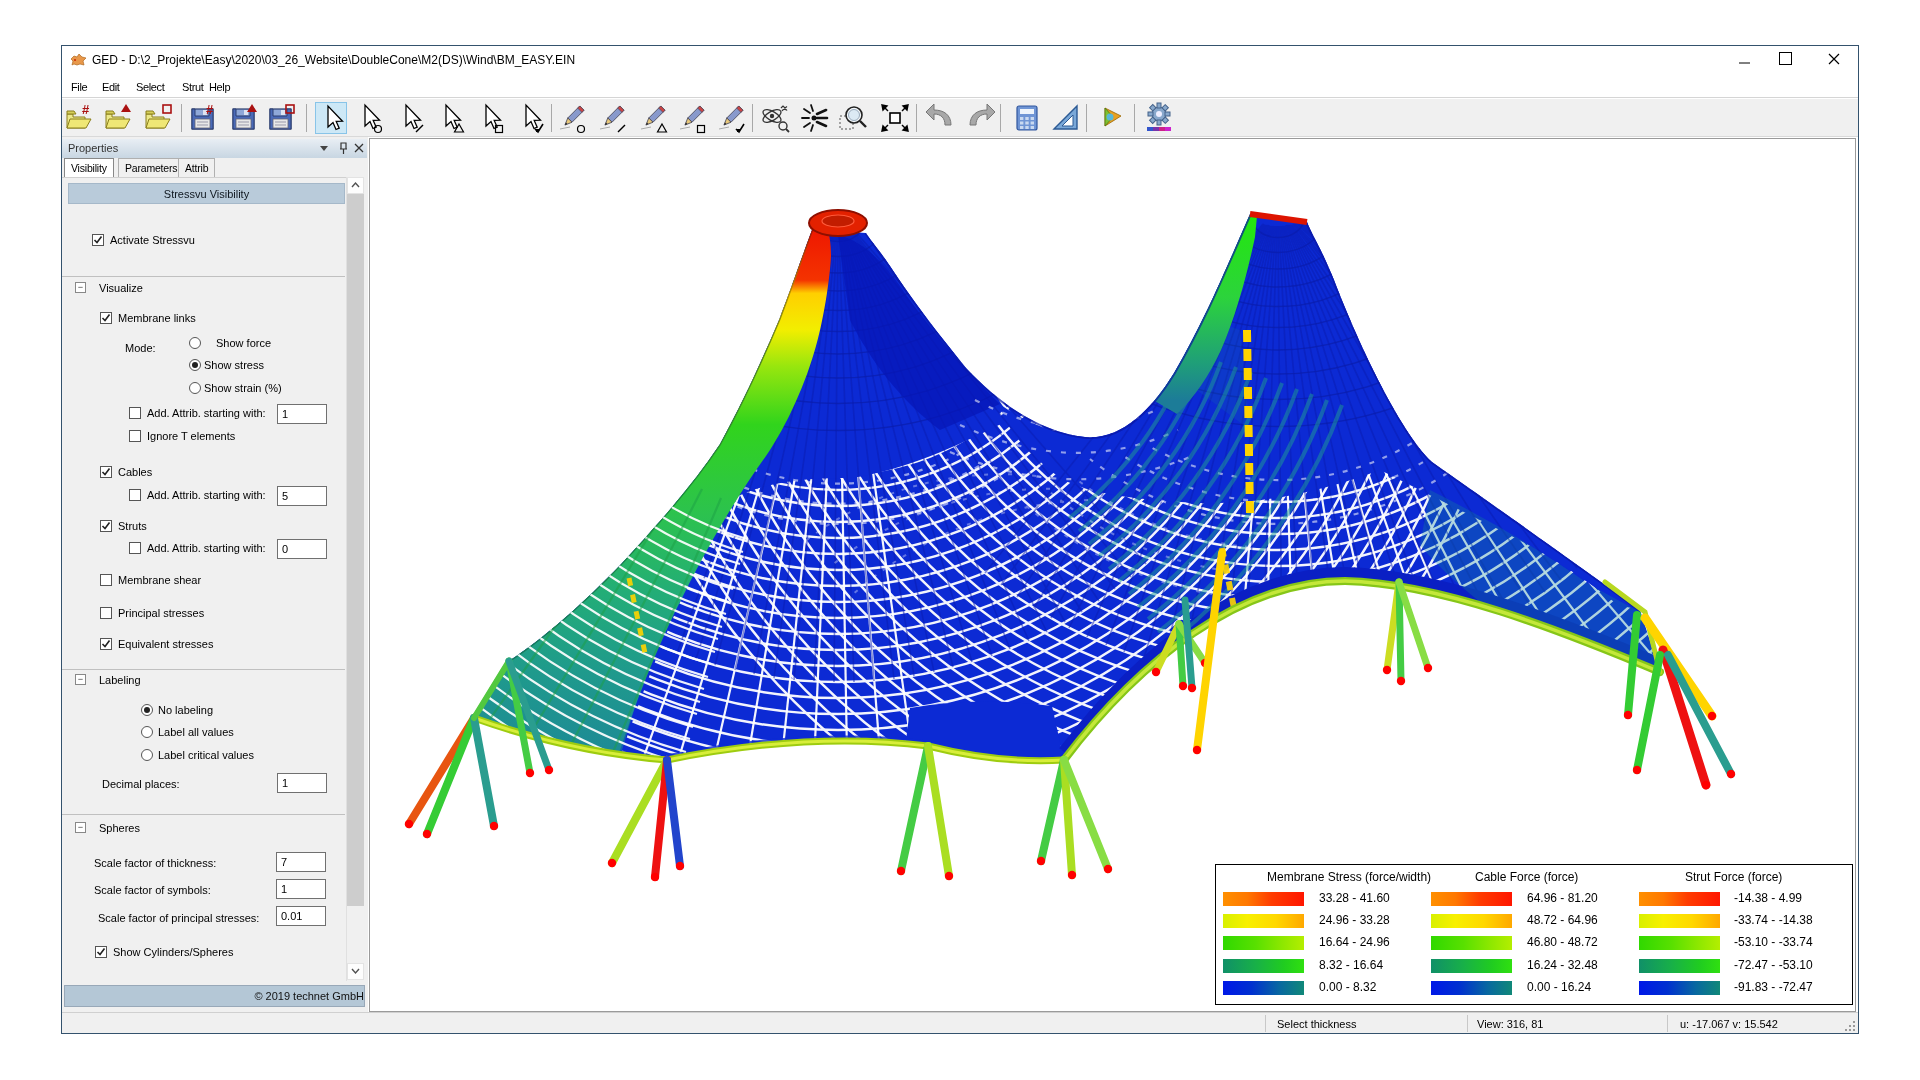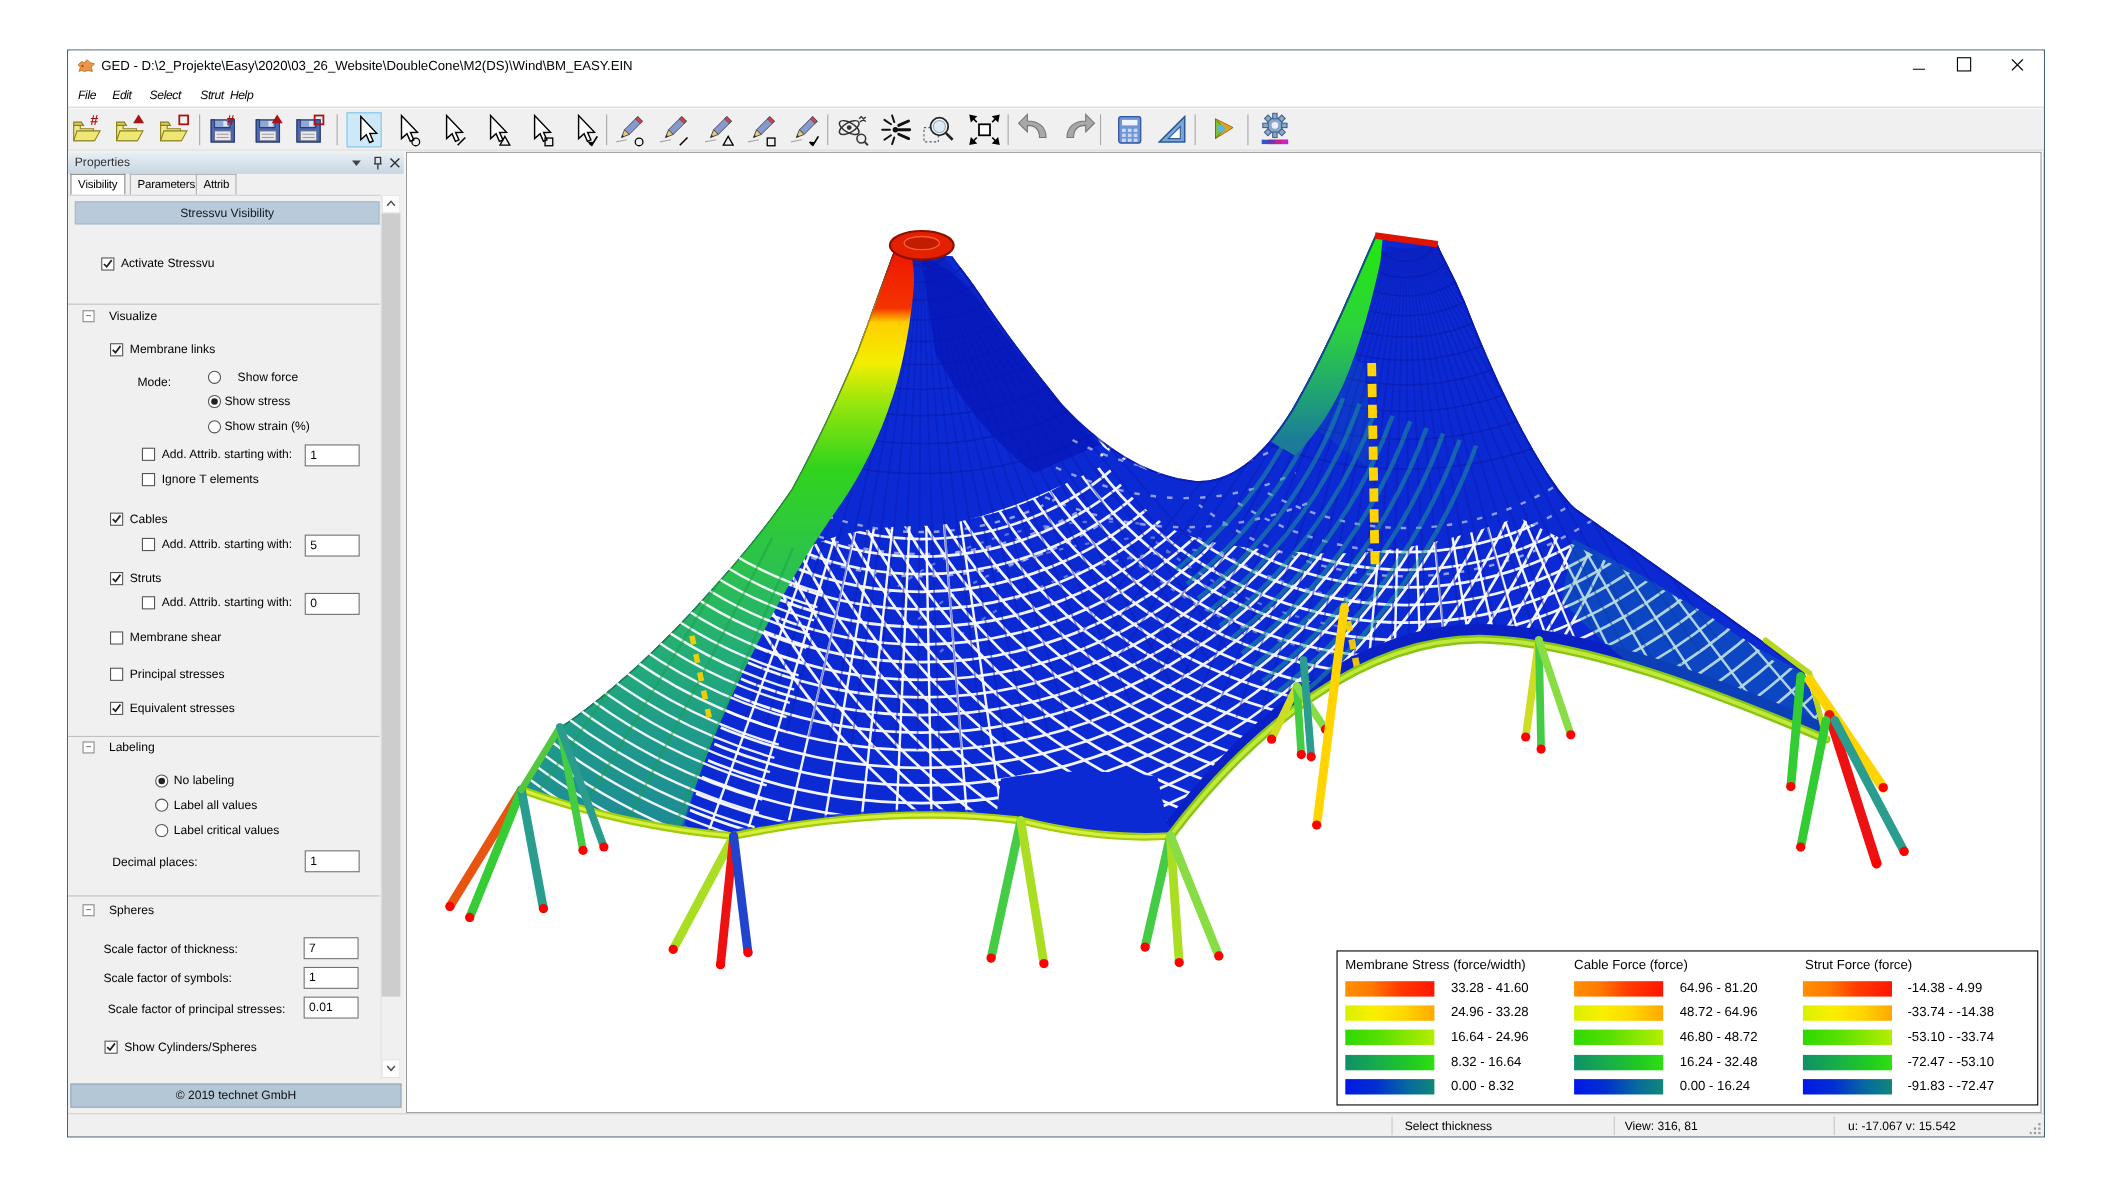--- a/index.html
+++ b/index.html
@@ -4,39 +4,39 @@
 <style>
 * { margin:0; padding:0; box-sizing:border-box; }
 html,body { width:1920px; height:1080px; background:#ffffff; font-family:"Liberation Sans", sans-serif; overflow:hidden; position:relative; }
 .abs { position:absolute; }
 #win { left:61px; top:45px; width:1798px; height:989px; border:1px solid #34526d; background:#fff; }
 #titlebar { left:62px; top:46px; width:1796px; height:32px; background:#ffffff; }
 #title-text { left:92px; top:53px; font-size:12px; color:#000; }
 #btn-min { left:1735px; top:51px; width:20px; height:20px; }
 #btn-max { left:1779px; top:52px; width:13px; height:13px; border:1px solid #000; }
 #btn-close { left:1824px; top:50px; width:20px; height:20px; }
-#menubar { left:62px; top:78px; width:1796px; height:20px; background:#fff; font-size:11px; letter-spacing:-0.35px; color:#000; border-bottom:1px solid #d5d5d5;font-style:italic; }
+#menubar { left:62px; top:78px; width:1796px; height:20px; background:#fff; font-size:11px; letter-spacing:-0.35px; color:#000; border-bottom:1px solid #d5d5d5; }
 .menu-item { position:absolute; top:3px; }
 #toolbar { left:62px; top:99px; width:1796px; height:38px; background:#f0f0f0; border-bottom:1px solid #d9d9d9; }
 .tsep { position:absolute; top:5px; width:1px; height:28px; background:#a8a8a8; }
 .tbtn { position:absolute; top:3px; width:32px; height:32px; }
 .tbtn svg { width:32px; height:32px; }
 #panel { left:62px; top:137px; width:306px; height:875px; background:#f0f0f0; }
 #panel-header { left:62px; top:139px; width:305px; height:19px; background:linear-gradient(#e8eef4,#c8d6e2); font-size:11px; color:#333; }
 #panel-tabs { left:62px; top:158px; width:305px; height:19px; font-size:11px; }
 .tab { position:absolute; top:0; height:19px; padding:3px 6px 0 6px; border:1px solid #b0b0b0; border-bottom:none; background:#f0f0f0; color:#000; font-size:10.5px; letter-spacing:-0.2px; }
 .tab.active { background:#fff; border-color:#888; }
 #panel-body { left:62px; top:177px; width:284px; height:804px; background:#f0f0f0; font-size:11px; color:#000; border-top:1px solid #d0d0d0;}
 #panel-scroll { left:346px; top:177px; width:17px; height:804px; background:#f0f0f0; border-left:1px solid #e0e0e0; }
-#panel-bottom { left:64px; top:985px; width:301px; height:22px; background:#b4c7d6; border:1px solid #98a8b8; font-size:11px; color:#111; text-align:center; line-height:20px; }
+#panel-bottom { left:64px; top:985px; width:301px; height:22px; background:#b4c7d6; border:1px solid #98a8b8; font-size:11px; color:#111; text-align:right; line-height:20px; }
 #canvas { left:369px; top:138px; width:1487px; height:874px; background:#fff; border:1px solid #9a9a9a; }
 #statusbar { left:62px; top:1012px; width:1796px; height:21px; background:#f0f0f0; border-top:1px solid #d0d0d0; font-size:11px; color:#000; }
 .sbsep { position:absolute; top:2px; width:1px; height:17px; background:#c8c8c8; }
 #legend { left:1215px; top:864px; width:638px; height:141px; background:#fff; border:1px solid #000; font-size:12px; color:#000; }
-.lhead { position:absolute; top:5px; }
+.lhead { position:absolute; top:5px;margin-left:44px; }
 .lbar { position:absolute; width:81px; height:14px; }
 .ltxt { position:absolute; font-size:12px; }
 .g1 { background:linear-gradient(90deg,#ff9000,#ff7800 30%,#ff3c00 60%,#ff1600); }
 .g2 { background:linear-gradient(90deg,#d8f000,#f8f000 30%,#ffd800 65%,#ffa800); }
 .g3 { background:linear-gradient(90deg,#30d800,#58e000 40%,#90e800 75%,#b4ee00); }
 .g4 { background:linear-gradient(90deg,#109068,#18b048 40%,#20cc20 75%,#30e010); }
 .g5 { background:linear-gradient(90deg,#0018e8,#0030d0 35%,#0868a0 70%,#108878); }
 .cb { position:absolute; width:12px; height:12px; background:#fff; border:1px solid #555; }
 .cb svg { position:absolute; left:-1px; top:-1px; width:12px; height:12px; }
 .rb { position:absolute; width:12px; height:12px; background:#fff; border:1px solid #555; border-radius:50%; }

